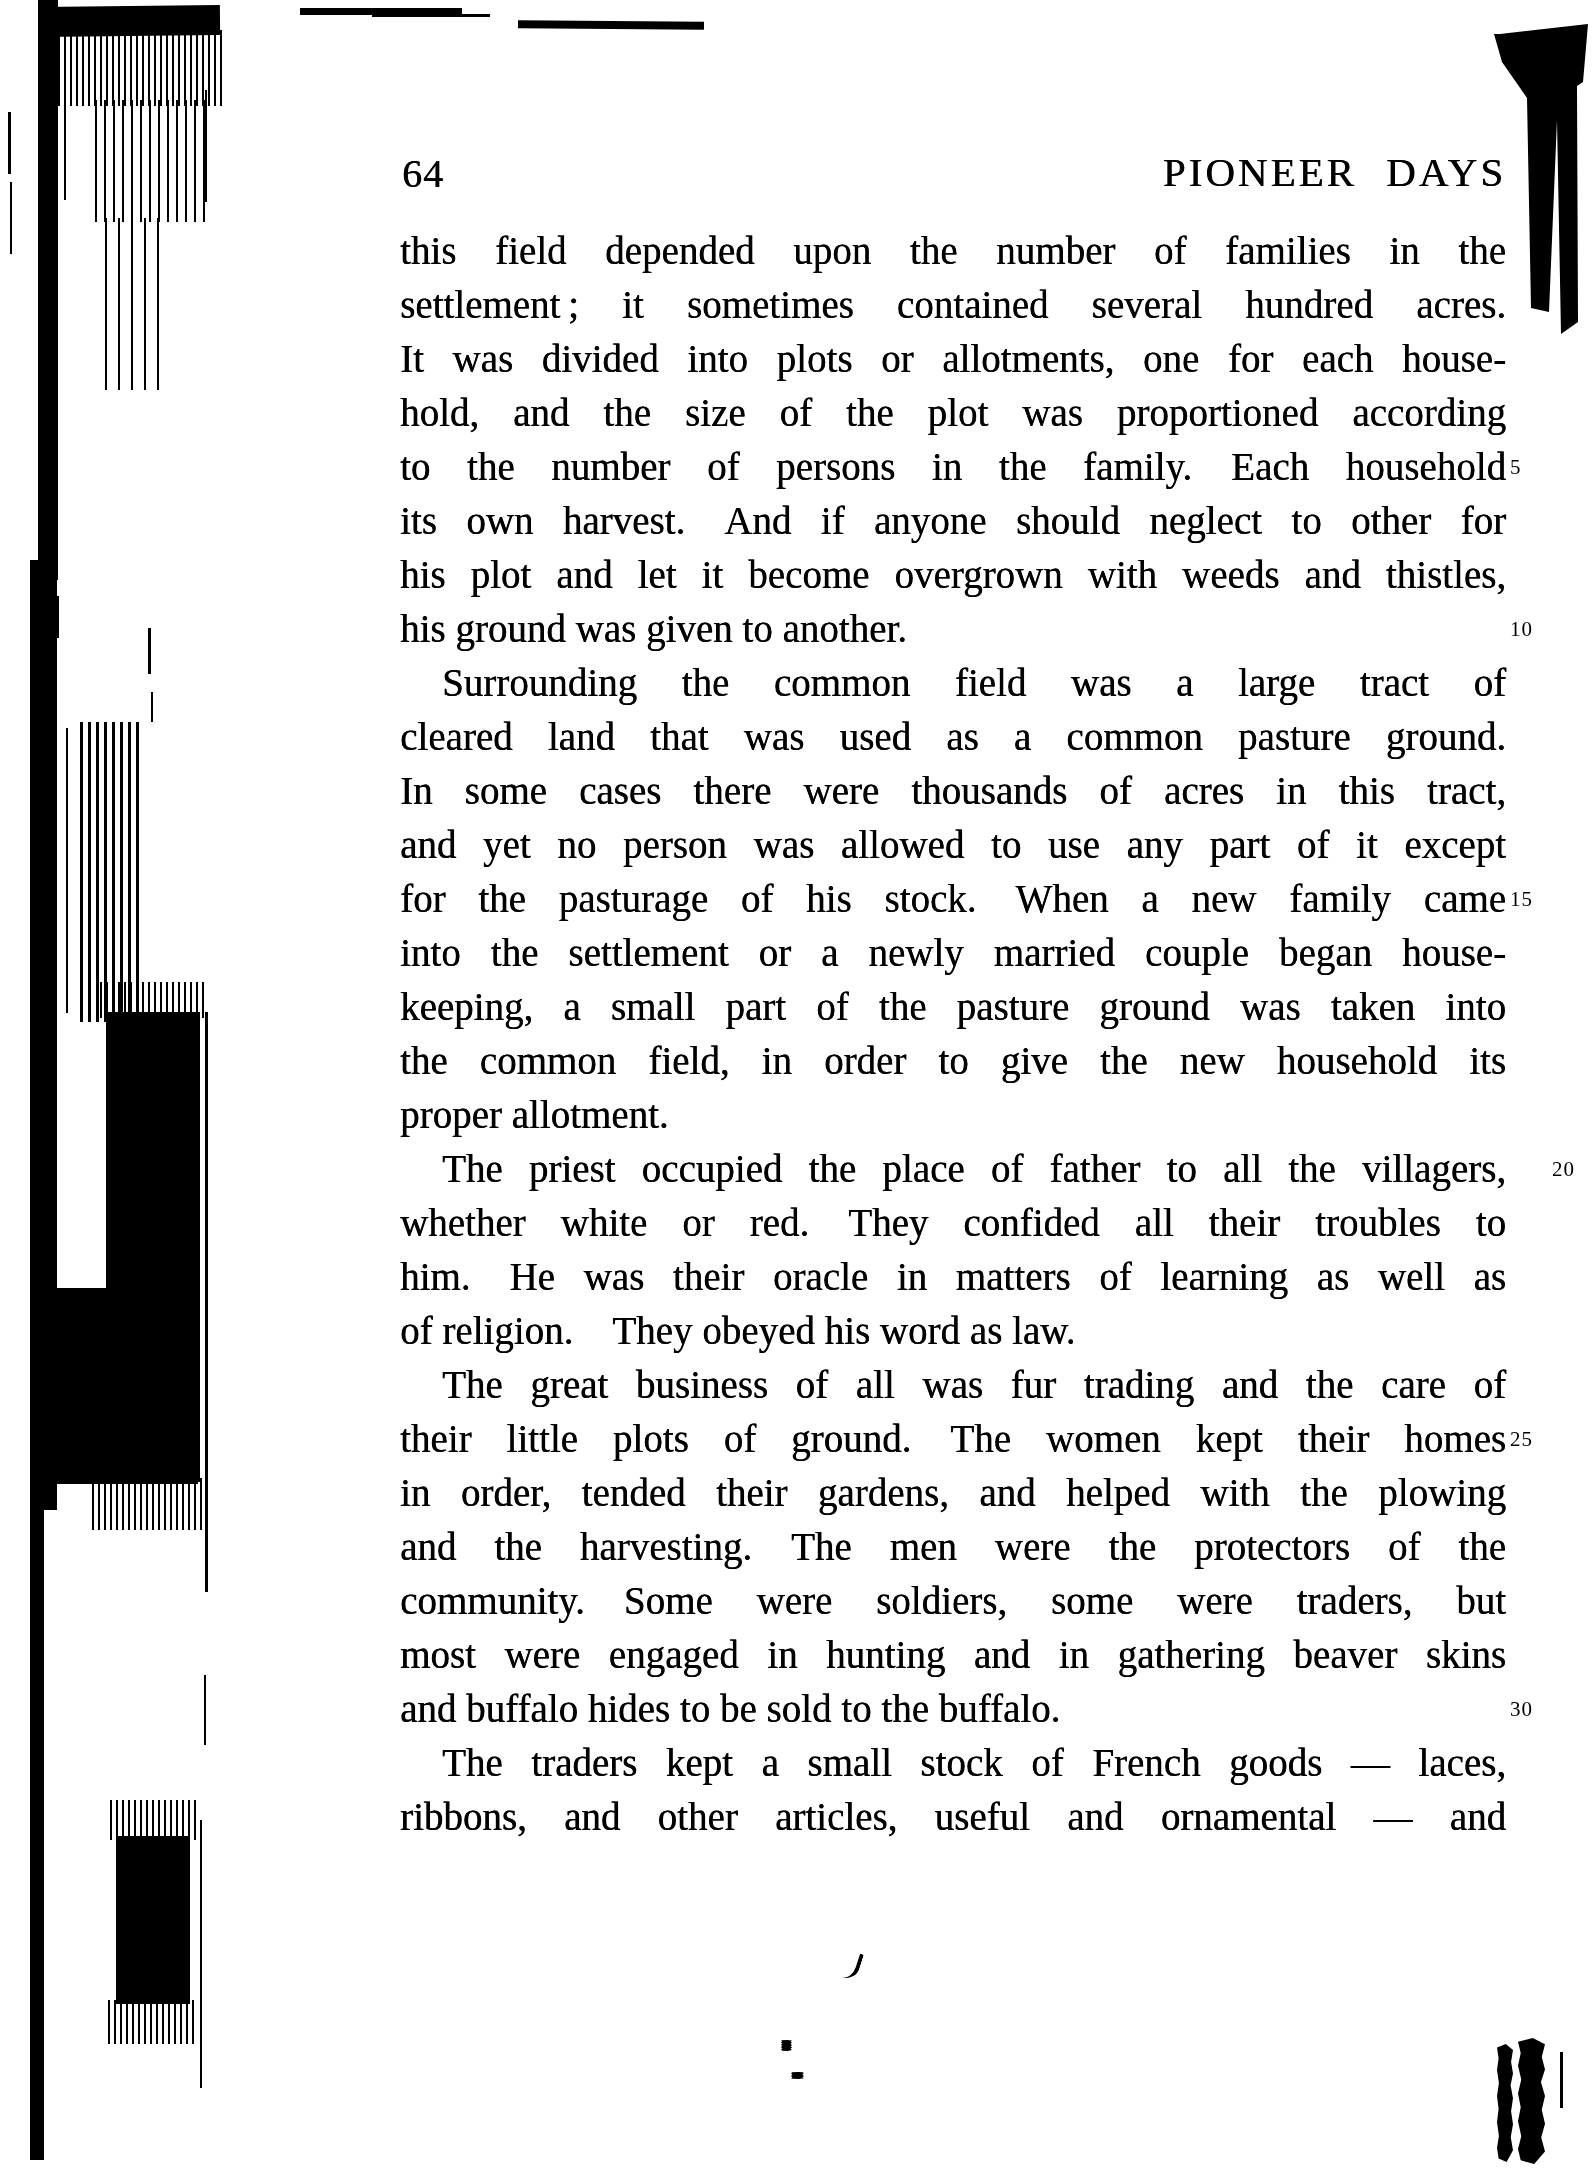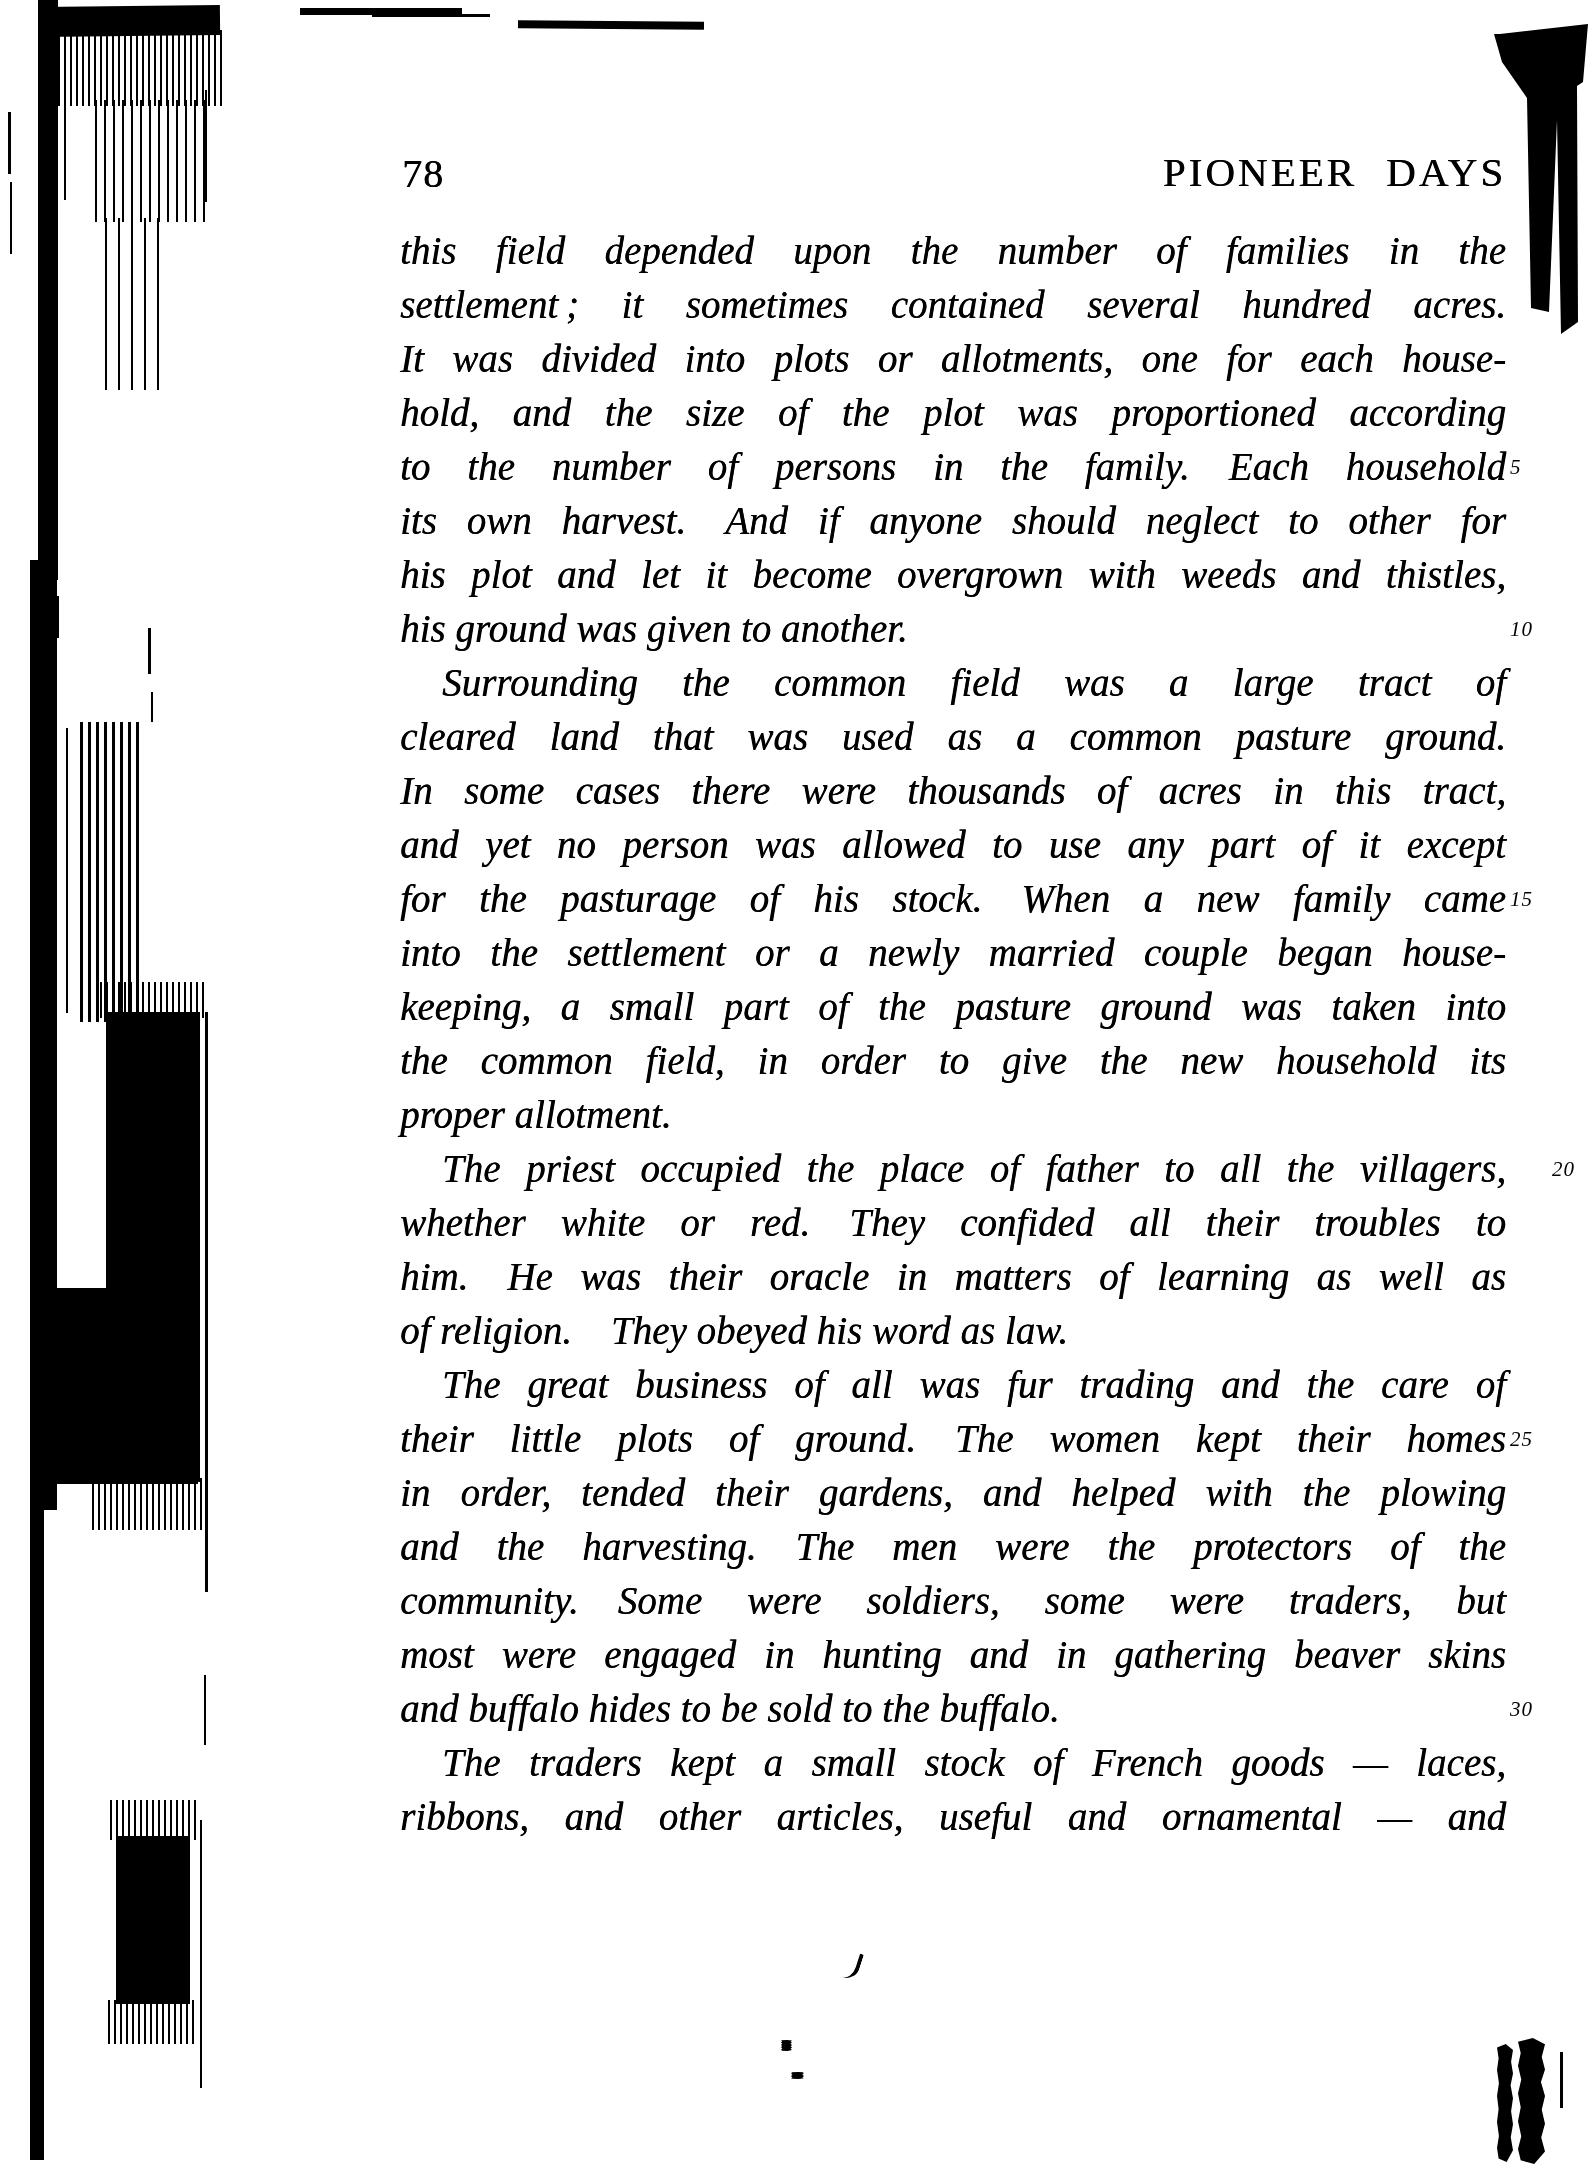--- a/index.html
+++ b/index.html
@@ -7,42 +7,42 @@
     position:relative;width:1594px;height:2176px;background:#ffffff;
     font-family:"Liberation Serif", serif;color:#000;overflow:hidden;
   }
   
   .header{position:absolute;left:400px;top:148px;width:1106px;height:58px;}
   .pagenum{position:absolute;left:2px;top:2px;font-size:40px;letter-spacing:1px;text-shadow:0.4px 0 0 #000;}
   .title{position:absolute;left:0;right:0;top:0;text-align:right;font-size:41px;
          letter-spacing:3px;word-spacing:16px;text-shadow:0.5px 0 0 #000;}
   
   .bodytext{position:absolute;left:400px;top:224px;width:1106px;}
-  .line{position:relative;height:54px;line-height:54px;font-size:39px;text-shadow:0.4px 0 0 #000;font-style:italic;}
+  .line{position:relative;height:54px;line-height:54px;font-size:39px;text-shadow:0.4px 0 0 #000;}
   .line.j{text-align:justify;text-align-last:justify;}
   .line.indent{text-indent:42px;}
   .mnum{position:absolute;right:-50px;top:15px;width:46px;font-size:21px;line-height:1.2;
         letter-spacing:1px;text-align:left;text-align-last:left;text-shadow:none;}
   
   .art{position:absolute;background:#000;}
   .g1{background:repeating-linear-gradient(90deg,#000 0 2px,transparent 2px 6px);}
   .g2{background:repeating-linear-gradient(90deg,#000 0 2px,transparent 2px 9px);}
   .g3{background:repeating-linear-gradient(90deg,#000 0 2px,transparent 2px 13px);}
   .g4{background:repeating-linear-gradient(90deg,#000 0 3px,transparent 3px 8px);}
   .jag{clip-path:polygon(0% 3%,55% 0%,100% 5%,88% 15%,100% 25%,85% 35%,100% 46%,88% 57%,100% 68%,86% 79%,100% 90%,60% 100%,10% 97%,0% 88%,12% 78%,0% 66%,10% 55%,0% 44%,12% 33%,0% 22%,10% 12%);}
   .trblob{clip-path:polygon(6px 10px,94px 0px,89px 58px,83px 62px,84px 298px,67px 310px,63px 96px,55px 288px,37px 284px,33px 74px,8px 38px,0px 10px);}
   .comma{background:transparent;border-right:4px solid #000;border-radius:0 0 16px 0;transform:rotate(18deg);}
 </style>
 </head>
 <body>
 
 <div class="page">
 
   <div class="header">
-    <div class="pagenum">78</div>
+    <div class="pagenum">64</div>
     <div class="title">PIONEER DAYS</div>
   </div>
 
   <div class="bodytext">
       <div class="line j"><span>this field depended upon the number of families in the</span></div>
       <div class="line j"><span>settlement ; it sometimes contained several hundred acres.</span></div>
       <div class="line j"><span>It was divided into plots or allotments, one for each house-</span></div>
       <div class="line j"><span>hold, and the size of the plot was proportioned according</span></div>
       <div class="line j"><span>to the number of persons in the family. Each household</span><span class="mnum">5</span></div>
       <div class="line j"><span>its own harvest. And if anyone should neglect to other for</span></div>

